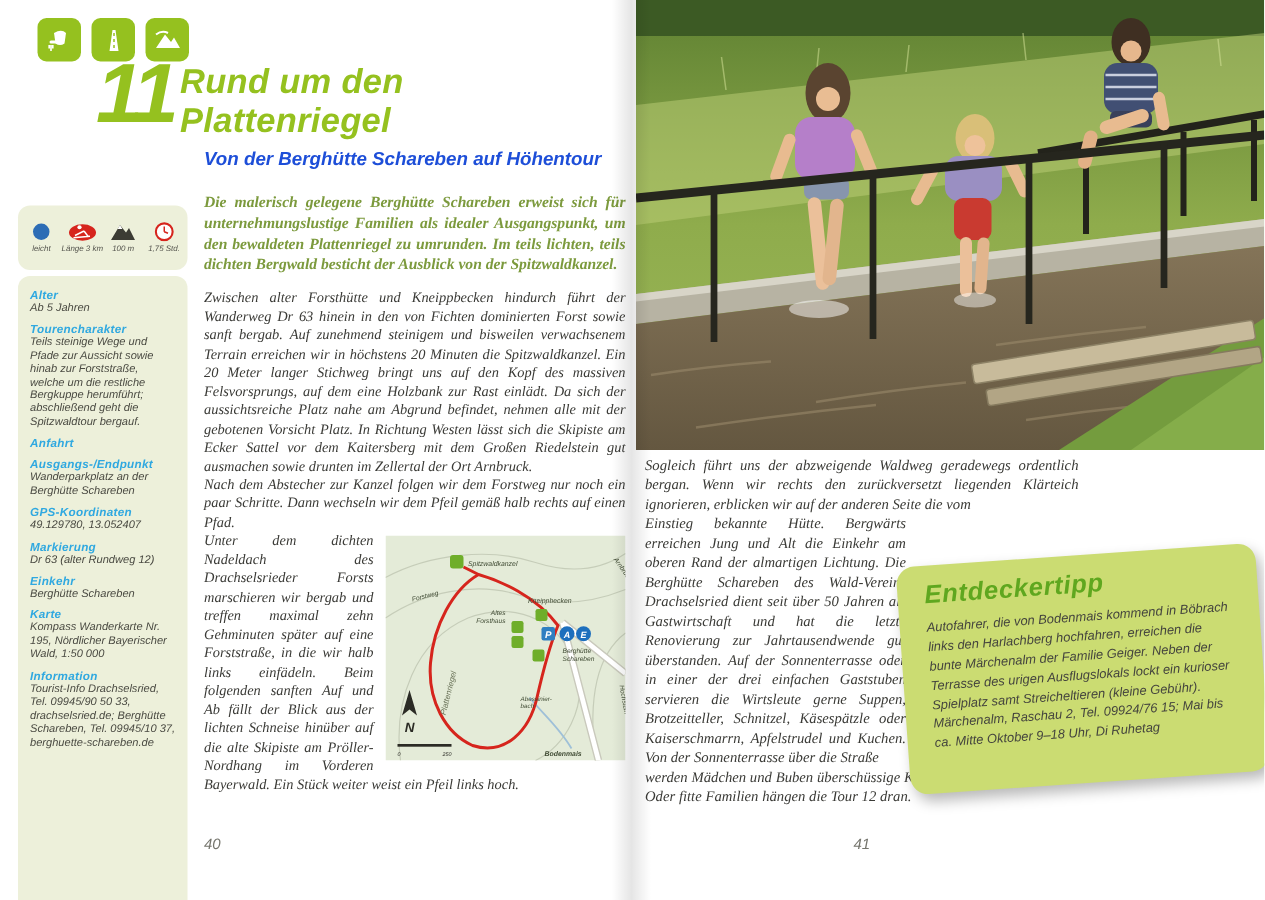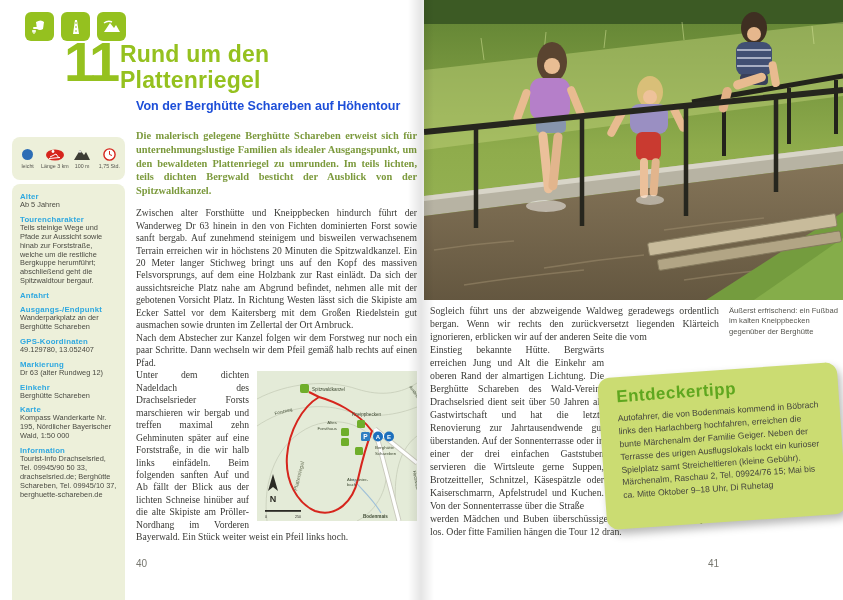--- a/index.html
+++ b/index.html
@@ -1,18 +1,18 @@
 <!DOCTYPE html>
 <html><head>
 <meta charset="utf-8">
 <style>
   * { margin:0; padding:0; box-sizing:border-box; }
   html,body { width:843px; height:600px; }
   body { font-family:"Liberation Sans", sans-serif; background:#ffffff; }
-  .spread { position:relative; width:843px; height:600px; background:#ffffff; overflow:hidden; }
+  .spread { position:relative; width:843px; height:600px; background:#ffffff; overflow:hidden;font-style:italic; }
 
   
   .header-icons { position:absolute; left:25px; top:12px; display:flex; gap:7px; }
   .hicon { width:29px; height:29px; background:#95c11f; border-radius:6px; display:flex; align-items:center; justify-content:center; }
   .tour-number { position:absolute; left:64px; top:34px; font-size:56px; font-weight:800; color:#95c11f; letter-spacing:-3px; line-height:1; }
   .title { position:absolute; left:120px; top:42px; font-size:23px; font-weight:700; color:#95c11f; line-height:1.12; letter-spacing:0.2px; }
   .subtitle { position:absolute; left:136px; top:99px; font-size:12.5px; font-weight:700; color:#1d4ed8; }
 
   
   .factbox { position:absolute; left:12px; top:137px; width:113px; height:43px; background:#edf0da; border-radius:8px; display:flex; justify-content:space-around; align-items:center; padding:3px 2px; }
@@ -24,21 +24,21 @@
   .sb-t { color:#4a4a42; font-size:7.4px; line-height:1.2; }
 
   
   .left-text { position:absolute; left:136px; top:129px; width:281px; }
   .intro { font-family:"Liberation Serif", serif; font-weight:700; color:#7c9a3d; font-size:10.4px; line-height:1.33; text-align:justify; margin-bottom:9px; }
   .bodytext { font-family:"Liberation Serif", serif; color:#3a3a36; font-size:9.6px; line-height:1.3; text-align:justify; }
   .bodytext p { margin:0; }
   .map-float { float:right; width:160px; height:150px; margin:2px 0 2px 8px; }
   .pageno { position:absolute; top:558px; font-size:10px; color:#76766e; }
   .pageno-left { left:136px; }
-  .pageno-right { left:430px; width:289px; text-align:right; }
+  .pageno-right { left:430px; width:289px; text-align:center; }
 
   
   .photo { position:absolute; left:424px; top:0; width:419px; height:300px; overflow:hidden; }
   .caption { position:absolute; left:729px; top:306px; width:112px; font-size:7.6px; line-height:1.35; color:#55554e; }
   .right-text { position:absolute; left:430px; top:304px; width:289px; font-family:"Liberation Serif", serif; color:#3a3a36; font-size:9.8px; line-height:1.33; text-align:justify; }
   .right-text p { margin:0; }
   .narrow { width:174px; }
   .tipbox { position:absolute; left:602px; top:370px; width:240px; height:152px; background:#cbdc72; border-radius:12px; transform:rotate(-4deg); box-shadow:3px 5px 9px rgba(0,0,0,0.28); padding:10px 16px 10px 18px; z-index:4; }
   .tip-h { font-size:17px; font-weight:700; color:#5fa71f; letter-spacing:0.5px; margin-bottom:5px; }
   .tip-t { font-size:8.6px; line-height:1.5; color:#45453e; }
@@ -278,21 +278,20 @@
         <ellipse cx="226" cy="200" rx="14" ry="5" fill="#ffffff" opacity="0.45"></ellipse>
       </g>
 
       <g stroke="#26261e">
         <path d="M0,132 L419,90" stroke-width="6" fill="none"></path>
         <path d="M52,128 v100 M158,118 v108 M262,106 v110 M352,96 v96" stroke-width="4.5" fill="none"></path>
       </g>
     </svg>
   </div>
 
-  <div class="caption">Äußerst erfrischend: ein Fußbad im kalten Kneippbecken gegenüber der Berghütte</div>
 
   <div class="right-text">
     <p>Sogleich führt uns der abzweigende Waldweg geradewegs ordentlich bergan. Wenn wir rechts den zurückversetzt liegenden Klärteich ignorieren, erblicken wir auf der anderen Seite die vom</p>
     <p class="narrow">Einstieg bekannte Hütte. Bergwärts erreichen Jung und Alt die Einkehr am oberen Rand der almartigen Lichtung. Die Berghütte Schareben des Wald-Vereins Drachselsried dient seit über 50 Jahren als Gastwirtschaft und hat die letzte Renovierung zur Jahrtausendwende gut überstanden. Auf der Sonnenterrasse oder in einer der drei einfachen Gaststuben servieren die Wirtsleute gerne Suppen, Brotzeitteller, Schnitzel, Käsespätzle oder Kaiserschmarrn, Apfelstrudel und Kuchen. Von der Sonnenterrasse über die Straße</p>
     <p>werden Mädchen und Buben überschüssige Kräfte auf dem Spielplatz los. Oder fitte Familien hängen die Tour 12 dran.</p>
   </div>
 
   <div class="tipbox">
     <div class="tip-h">Entdeckertipp</div>
     <div class="tip-t">Autofahrer, die von Bodenmais kommend in Böbrach links den Harlachberg hochfahren, erreichen die bunte Märchenalm der Familie Geiger. Neben der Terrasse des urigen Ausflugslokals lockt ein kurioser Spielplatz samt Streicheltieren (kleine Gebühr). Märchenalm, Raschau 2, Tel. 09924/76 15; Mai bis ca. Mitte Oktober 9–18 Uhr, Di Ruhetag</div>

